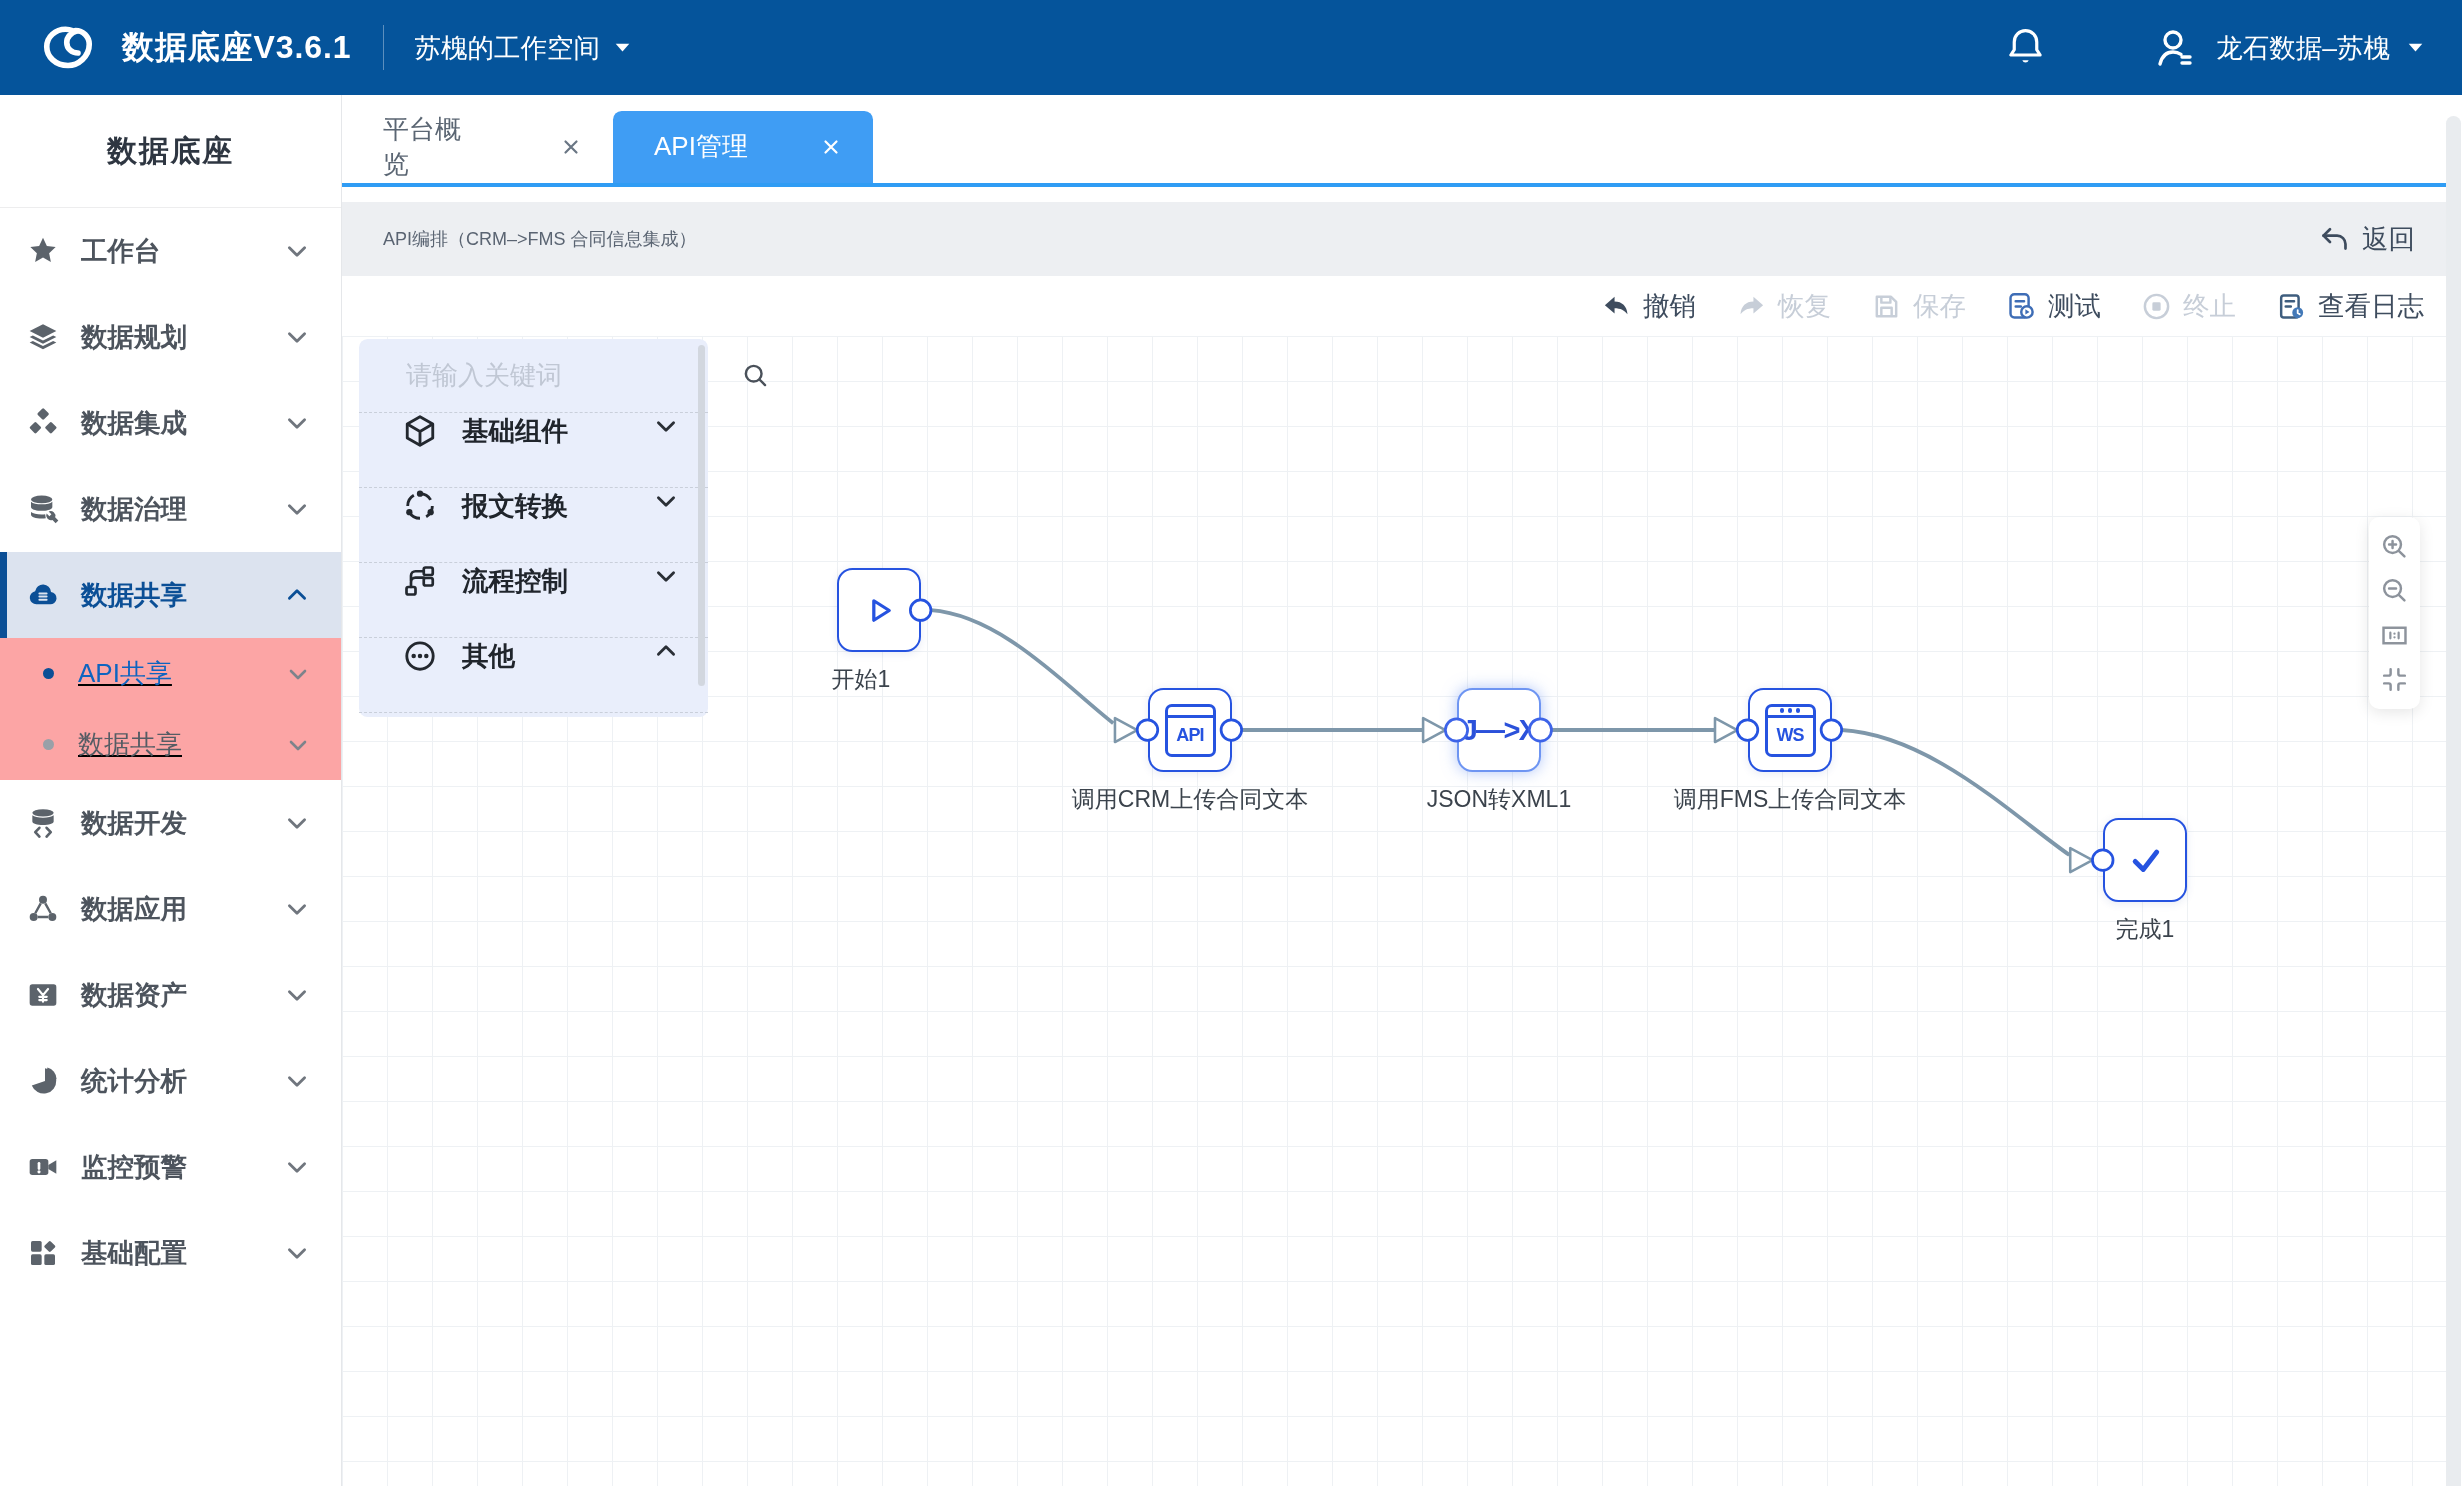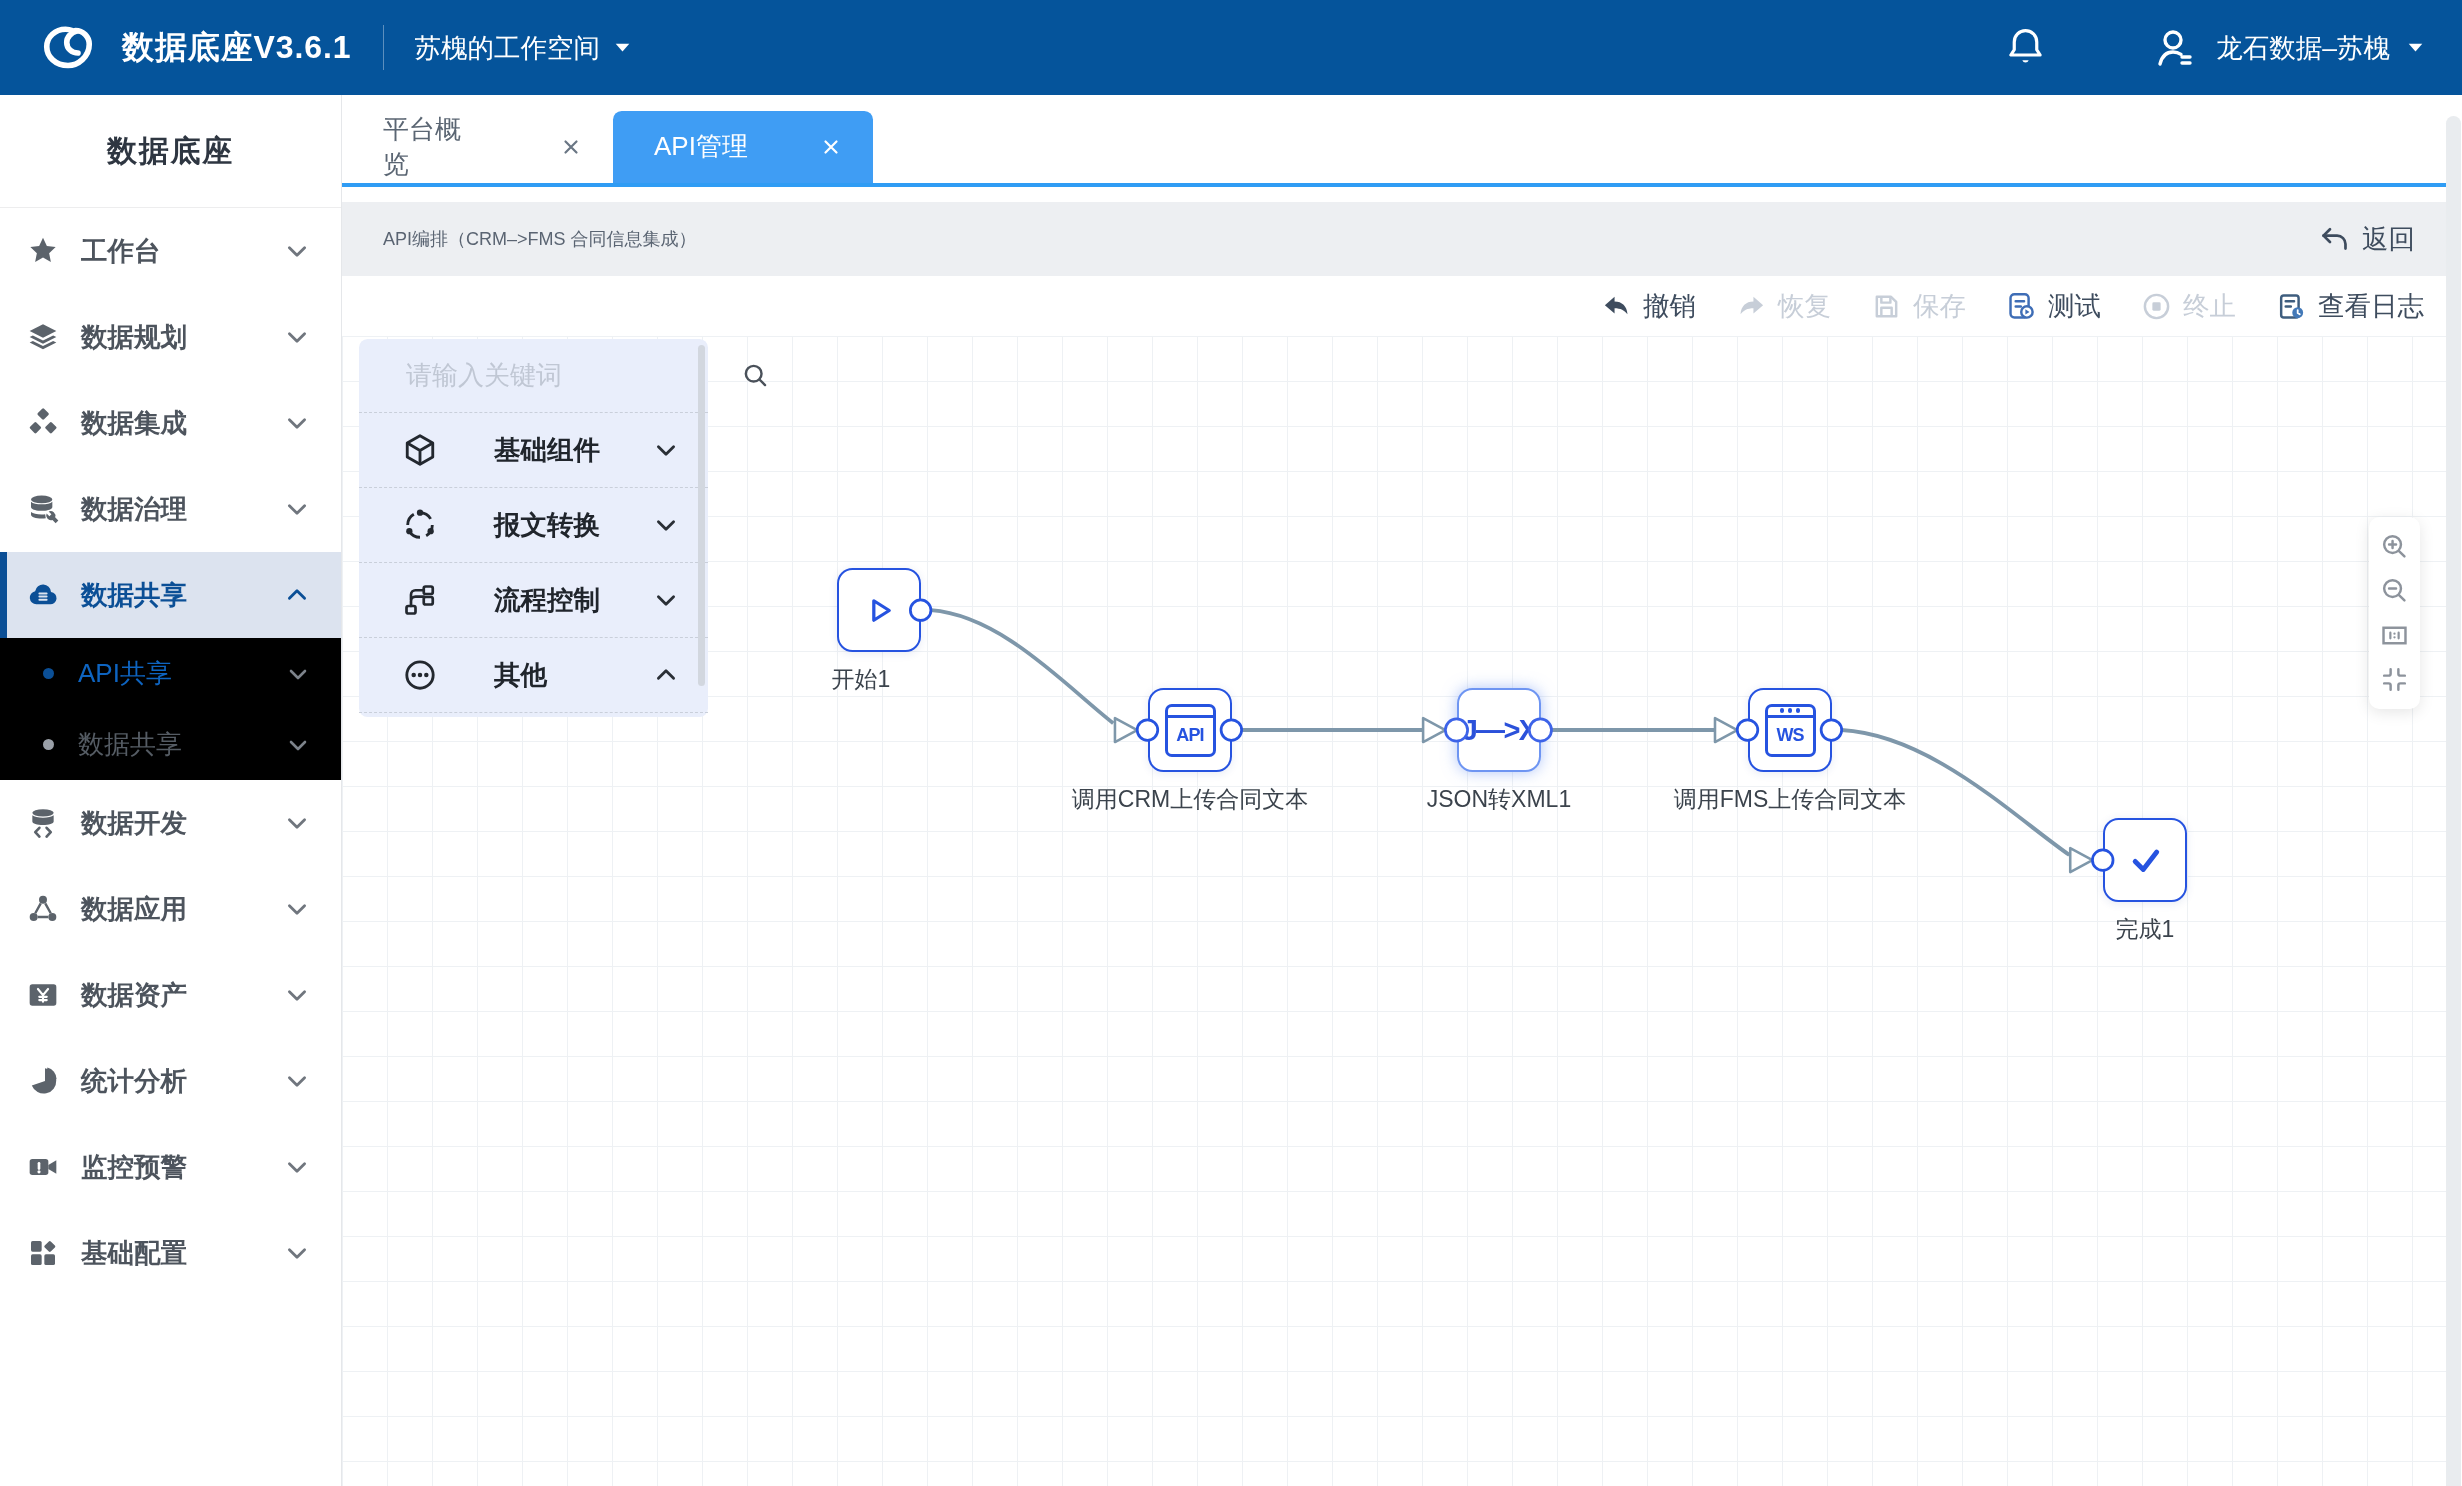--- a/index.html
+++ b/index.html
@@ -28,21 +28,21 @@
     border-bottom:0.9px solid #ededee; }
   .mi { position:relative; height:86px; display:flex; align-items:center;
     padding:0 31px 0 27px; color:#4d545d; cursor:pointer; }
   .mi .ic { width:32px; height:32px; color:#5c636b; flex:0 0 auto; }
   .mi .lbl { font-size:26.5px; font-weight:600; margin-left:22px; flex:1; }
   .mi .chev { width:26px; height:26px; color:#70767e; flex:0 0 auto; }
   .chev.up { transform:rotate(180deg); }
   .mi.active { background:#dce3ef; color:#0b4f96; }
   .mi.active .ic, .mi.active .lbl, .mi.active .chev { color:#0b4f96; }
   .mi.active::before { content:""; position:absolute; left:0; top:0; bottom:0; width:6.8px; background:#0b4f96; }
-  .submenu { background:#000000; }
+  .submenu { background:#fca5a5;text-decoration:underline; }
   .smi { height:71px; display:flex; align-items:center; padding:0 31px 0 43px; cursor:pointer; }
   .smi .dot { width:11px; height:11px; border-radius:50%; background:#9aa0a8; flex:0 0 auto; }
   .smi.sel .dot { background:#0b4f96; }
   .smi .lbl { font-size:26px; margin-left:24px; flex:1; color:#555c64; }
   .smi.sel .lbl { color:#0e64c0; }
   .smi .chev { width:24px; height:24px; color:#7d838b; }
 
   
   .content { position:absolute; left:342px; top:95px; width:2120px; height:1391px; background:#fff; }
 
@@ -81,22 +81,22 @@
 
   
   .palette { position:absolute; left:17px; top:2.6px; width:349px; height:378px;
     background:#e9eefb; border-radius:8.6px; z-index:6; }
   .pal-search { height:74px; display:flex; align-items:center; padding:0 24px 0 47px;
     border-bottom:1.7px dashed #c9cfda; }
   .pal-search input { flex:1; border:none; outline:none; background:transparent;
     font-size:26px; color:#444; font-family:inherit; }
   .pal-search input::placeholder { color:#c0c7d4; }
   .pal-search .ic { width:29px; height:29px; color:#4a515a; flex:0 0 auto; }
-  .pal-row { height:75px; display:flex; align-items:center; padding:0 29px 0 43px;
-    border-bottom:1.7px dashed #c9cfda; cursor:pointer;gap:32px; }
+  .pal-row { height:75px; display:flex; align-items:flex-start; padding:0 29px 0 43px;
+    border-bottom:1.7px dashed #c9cfda; cursor:pointer; }
   .pal-row:last-child { border-bottom:none; }
   .pal-row .ic { width:36px; height:36px; color:#23282f; flex:0 0 auto; }
   .pal-row .lbl { font-size:26.5px; font-weight:700; color:#20252c; margin-left:24px; flex:1; }
   .pal-row .chev { width:26px; height:26px; color:#2a2f36; }
   .pal-scroll { position:absolute; right:2.6px; top:6.8px; width:7.7px; height:341px;
     background:#d2d7df; border-radius:4.3px; }
 
   
   .node { position:absolute; width:84px; height:84px; background:#fff;
     border:2.6px solid #2653e0; border-radius:15.4px; display:flex; align-items:center;

